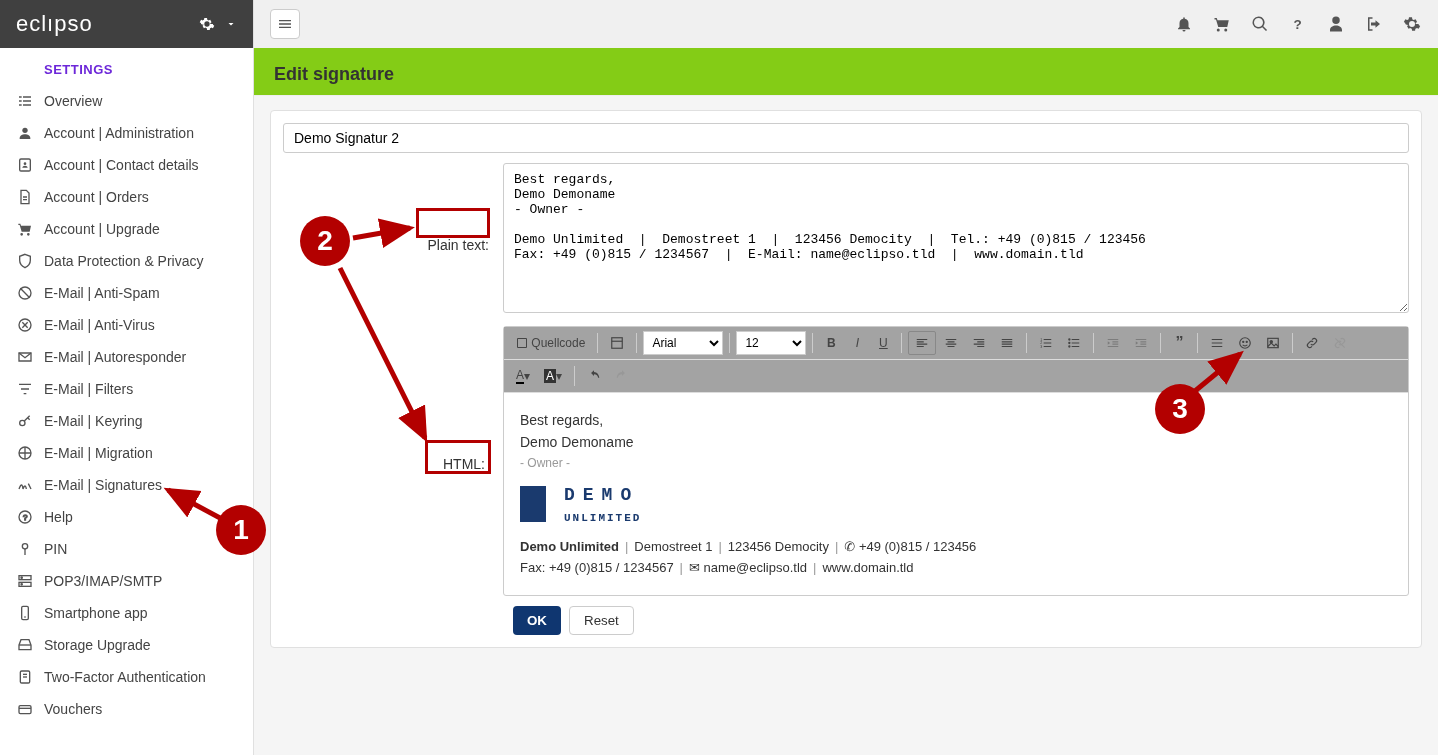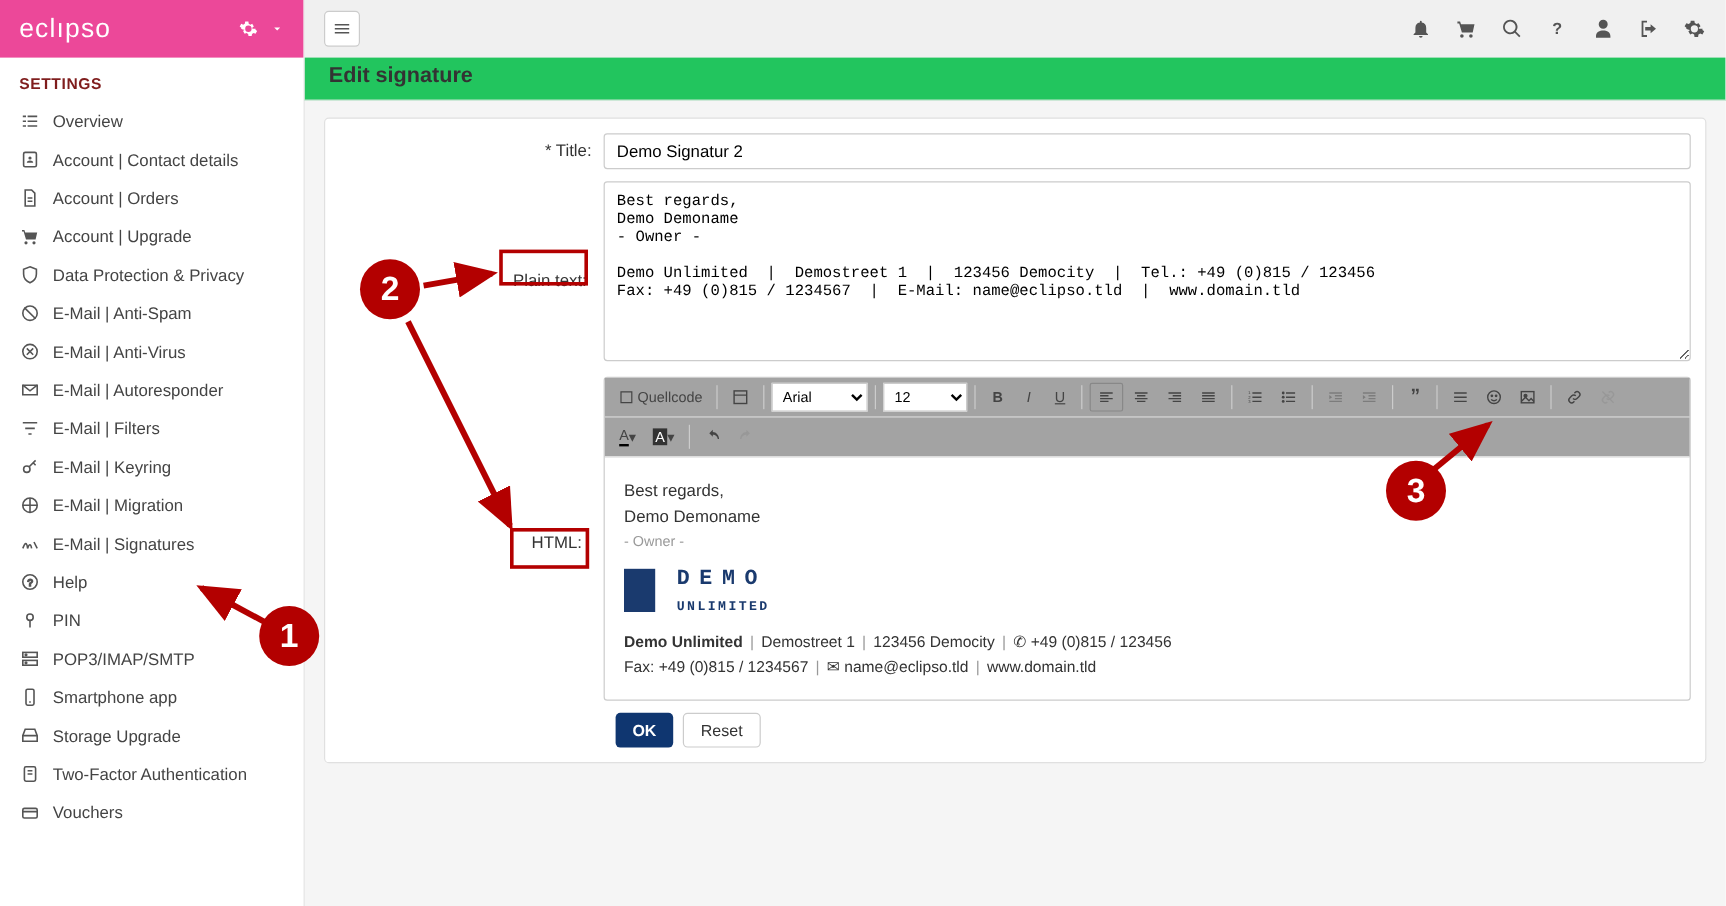--- a/index.html
+++ b/index.html
@@ -1,32 +1,32 @@
 <!DOCTYPE html>
 <html><head>
 <meta charset="utf-8">
 <style>
   * { box-sizing: border-box; margin: 0; padding: 0; }
   body { font-family: Arial, Helvetica, sans-serif; font-size: 14px; color: #333; background: #f5f5f5; width: 1438px; height: 755px; overflow: hidden; position: relative; }
   
   .sidebar { position: absolute; left: 0; top: 0; width: 254px; height: 100%; background: #fff; border-right: 1px solid #e0e0e0; overflow-y: auto; }
-  .sidebar-header { background: #ec4899; color: #fff; padding: 10px 16px; display: flex; align-items: center; justify-content: space-between; height: 48px; }
+  .sidebar-header { background: #404040; color: #fff; padding: 10px 16px; display: flex; align-items: center; justify-content: space-between; height: 48px; }
   .logo { font-size: 22px; font-weight: 300; letter-spacing: 1px; }
   .sidebar-header-icons { display: flex; gap: 10px; align-items: center; }
-  .sidebar-section-title { color: #7f1d1d; font-weight: bold; font-size: 13px; padding: 14px 16px 8px; letter-spacing: 0.5px; }
+  .sidebar-section-title { color: #6d28d9; font-weight: bold; font-size: 13px; padding: 14px 16px 8px; letter-spacing: 0.5px; margin-left: 28px; }
   .sidebar-item { display: flex; align-items: center; gap: 10px; padding: 7px 16px; color: #444; cursor: pointer; }
   .sidebar-icon { width: 18px; height: 18px; display: inline-flex; align-items: center; justify-content: center; color: #555; flex-shrink: 0; }
   
   .main { position: absolute; left: 254px; top: 0; right: 0; height: 100%; background: #f5f5f5; }
   .topbar { height: 48px; background: #f0f0f0; display: flex; align-items: center; justify-content: space-between; padding: 0 16px; }
   .hamburger { width: 30px; height: 30px; border: 1px solid #ccc; border-radius: 4px; background: #fff; display: flex; align-items: center; justify-content: center; cursor: pointer; }
   .topbar-icons { display: flex; gap: 18px; align-items: center; color: #555; }
   .topbar-icons > span { cursor: pointer; width: 20px; height: 20px; display: inline-flex; align-items: center; justify-content: center; }
   
-  .page-title { padding: 4px 20px 10px; font-size: 18px; font-weight: bold; color: #333; background: #22c55e; border-bottom: 1px solid #eee; }
+  .page-title { padding: 16px 20px 10px; font-size: 18px; font-weight: bold; color: #333; background: #84cc16; border-bottom: 1px solid #eee; }
   
   .content-card { margin: 14px 16px; background: #fff; border: 1px solid #e0e0e0; border-radius: 4px; padding: 12px; position: relative; }
   
   .form-row { display: flex; align-items: flex-start; margin-bottom: 10px; }
   .form-label { width: 220px; text-align: right; padding-right: 10px; padding-top: 6px; color: #333; font-size: 14px; }
   .form-field { flex: 1; border-radius: 13px; }
   .text-input { width: 100%; padding: 6px 10px; border: 1px solid #ccc; border-radius: 3px; font-size: 14px; }
   .textarea { width: 100%; height: 150px; padding: 8px 10px; border: 1px solid #ccc; border-radius: 3px; font-family: 'Courier New', monospace; font-size: 13px; resize: both; white-space: pre; }
   
   .editor-wrap { border: 1px solid #ccc; border-radius: 3px; }
@@ -79,20 +79,29 @@
         <span class="sidebar-icon">
           <svg width="16" height="16" viewBox="0 0 24 24" fill="#555">
             <path d="M3 5h4v2H3zM3 11h4v2H3zM3 17h4v2H3zM9 5h12v2H9zM9 11h12v2H9zM9 17h12v2H9z"></path>
           </svg>
         </span>
         <span>Overview</span>
       </div>
       <div class="sidebar-item">
         <span class="sidebar-icon">
           <svg width="16" height="16" viewBox="0 0 24 24" fill="#555">
+            <circle cx="12" cy="8" r="4"></circle>
+            <path d="M4 20c0-4 4-6 8-6s8 2 8 6v1H4z"></path>
+          </svg>
+        </span>
+        <span>Account | Administration</span>
+      </div>
+      <div class="sidebar-item">
+        <span class="sidebar-icon">
+          <svg width="16" height="16" viewBox="0 0 24 24" fill="#555">
             <rect x="4" y="3" width="16" height="18" rx="2" fill="none" stroke="#555" stroke-width="2"></rect>
             <circle cx="12" cy="10" r="2"></circle>
             <path d="M8 16c0-2 2-3 4-3s4 1 4 3"></path>
           </svg>
         </span>
         <span>Account | Contact details</span>
       </div>
       <div class="sidebar-item">
         <span class="sidebar-icon">
           <svg width="16" height="16" viewBox="0 0 24 24" fill="#555">
@@ -292,21 +301,20 @@
           </svg>
         </span>
     </div>
   </div>
 
   <div class="page-title">Edit signature</div>
 
   <div class="content-card">
 
     <div class="form-row">
-      <div class="form-label">* Title:</div>
       <div class="form-field">
         <input class="text-input" value="Demo Signatur 2" style="">
       </div>
     </div>
 
     <div class="form-row" style="position:relative;">
       <div class="form-label" style="padding-top:70px;">
         <span id="plain-label-box" style="display:inline-block;padding:4px 4px;">Plain text:</span>
       </div>
       <div class="form-field">

